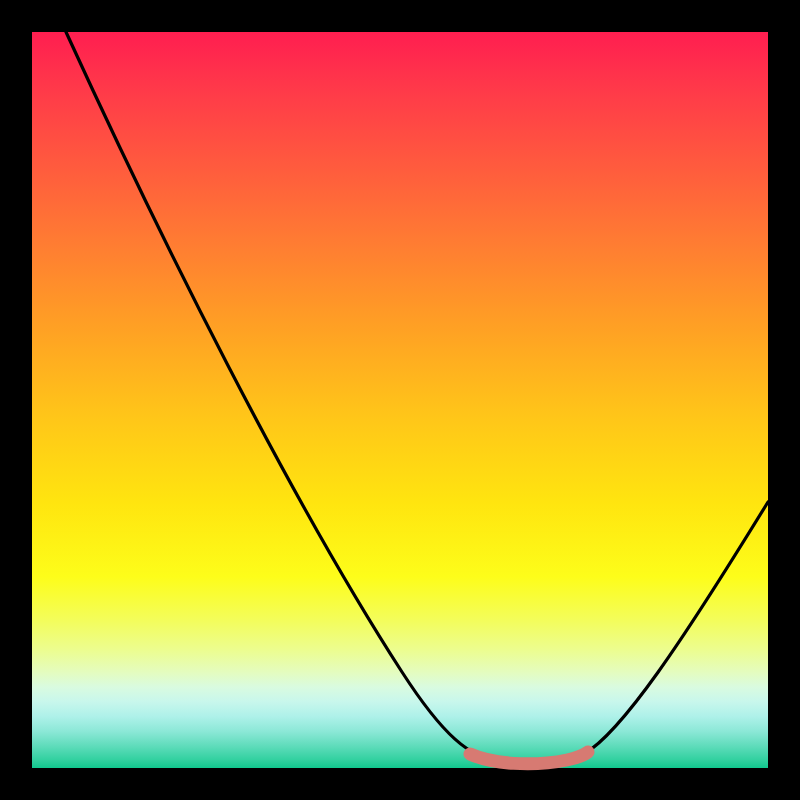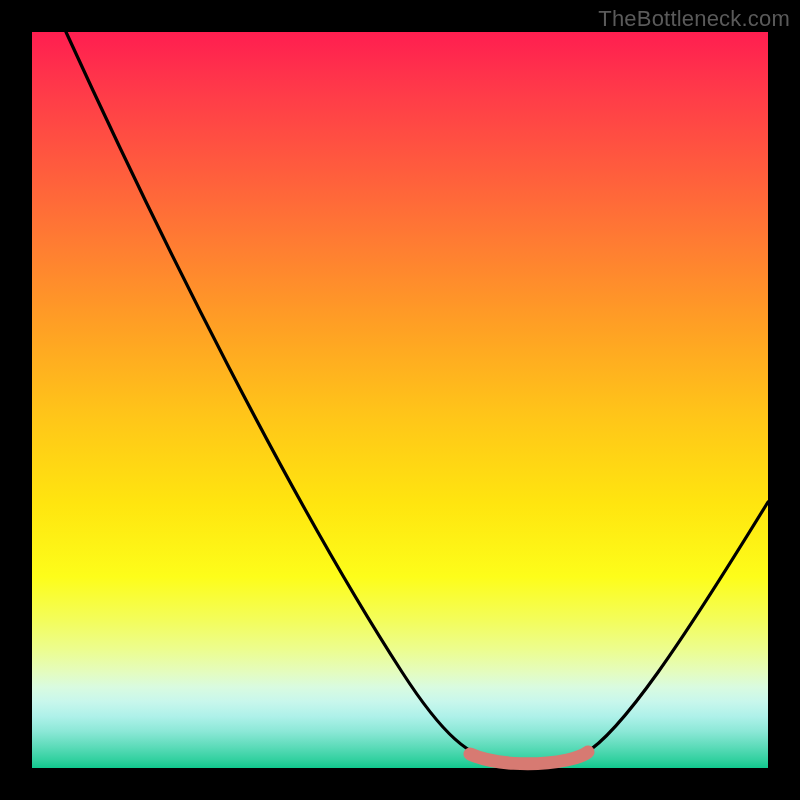--- a/index.html
+++ b/index.html
@@ -80,15 +80,14 @@
                C 502 732, 530 731, 552 722
                C 590 700, 650 610, 736 470" fill="none" stroke="#000" stroke-width="3.2" stroke-linecap="round"></path>
 
       <path d="M 438 722
                C 460 732, 500 735, 535 728
                C 545 726, 552 723, 556 720" fill="none" stroke="#d77a72" stroke-width="13" stroke-linecap="round"></path>
     </svg>
 
   </div>
 
-  <div class="watermark">TheBottleneck.com</div>
 
 </div>
 
 </body></html>

